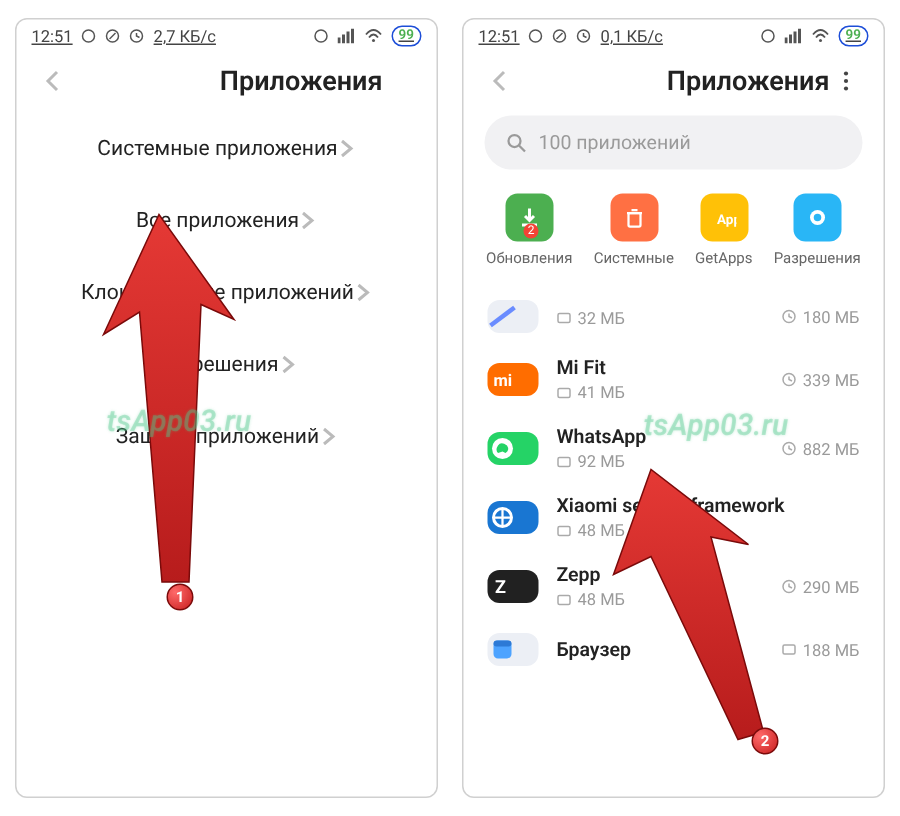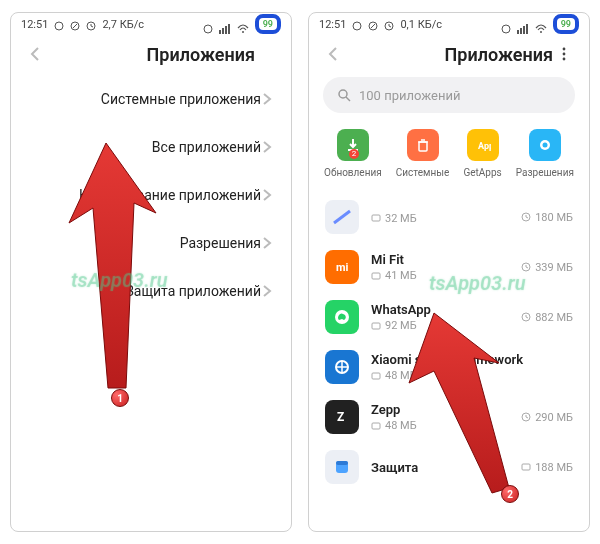--- a/index.html
+++ b/index.html
@@ -19,41 +19,41 @@
     overflow: hidden;
     position: relative;
   }
   
   .statusbar {
     height: 22px;
     display: flex; align-items: center; justify-content: space-between;
     padding: 0 10px;
     font-size: 11px; color: #444;
   }
-  .statusbar .left, .statusbar .right { display: flex; align-items: flex-end; gap: 6px; }
+  .statusbar .left, .statusbar .right { display: flex; align-items: center; gap: 6px; text-decoration: underline; }
   .statusbar svg { display: block; }
   .battery-pill {
-    border: 4px solid #1d4ed8; border-radius: 8px;
+    border: 1px solid #1d4ed8; border-radius: 8px;
     font-size: 9px; color: #4CAF50; padding: 0 4px; line-height: 12px;
     font-weight: 600;
   }
   
   .appbar {
     display: flex; align-items: center;
     padding: 8px 14px 10px;
   }
   .appbar .back { width: 22px; height: 22px; display:flex; align-items:center; justify-content:center; }
   .appbar .title {
     flex: 1; text-align: right;
     font-size: 18px; font-weight: 600; color: #222;
   }
   .appbar .more { width: 22px; height: 22px; display:flex; align-items:center; justify-content:center; }
   
   .settings-row {
-    display: flex; align-items: center; justify-content: flex-end;
+    display: flex; align-items: center; justify-content: center;
     padding: 16px 18px;
     font-size: 14px; color: #222;
   }
   
   .searchbox {
     margin: 2px 14px 10px;
     background: #f1f1f3;
     border-radius: 20px;
     height: 36px;
     display: flex; align-items: center; gap: 8px;
@@ -78,22 +78,22 @@
     background: #f44336; color:#fff; font-size:8px; border-radius:6px;
     padding: 0 3px; line-height: 10px;
   }
   
   .app-row {
     display: flex; align-items: center;
     padding: 8px 16px;
     gap: 12px;
   }
   .app-row .aicon {
-    width: 34px; height: 34px; border-radius: 8px;
-    display:flex; align-items:center; justify-content:center;
+    width: 34px; height: 22px; border-radius: 8px;
+    display:flex; align-items:center; justify-content:flex-start;
     flex-shrink: 0;
   }
   .app-row .ainfo { flex: 1; min-width: 0; }
   .app-row .aname { font-size: 13px; font-weight: 600; color:#222; white-space:nowrap; overflow:hidden; text-overflow:ellipsis;}
   .app-row .ameta { font-size: 11px; color:#9a9a9a; display:flex; align-items:center; gap:4px; margin-top:2px;}
   .app-row .aright { font-size:11px; color:#9a9a9a; display:flex; align-items:center; gap:4px; }
   
   .chev { fill:none; stroke:#bbb; stroke-width:2; }
   
   .overlay { position: absolute; inset: 0; pointer-events: none; }
@@ -161,21 +161,21 @@
     <div style="width:22px"></div>
   </div>
 
   <div class="settings-row">
     <span>Системные приложения</span>
     <svg width="12" height="12">
         <path class="chev" d="M3 1 L9 6 L3 11"></path>
       </svg>
   </div>
   <div class="settings-row">
-    <span>Все приложений</span>
+    <span>Все приложения</span>
     <svg width="12" height="12">
         <path class="chev" d="M3 1 L9 6 L3 11"></path>
       </svg>
   </div>
   <div class="settings-row">
     <span>Клонирование приложений</span>
     <svg width="12" height="12">
         <path class="chev" d="M3 1 L9 6 L3 11"></path>
       </svg>
   </div>
@@ -425,21 +425,21 @@
   </div>
 
   <div class="app-row">
     <div class="aicon" style="background: rgb(236, 239, 245);">
       <svg width="20" height="20">
           <rect x="4" y="4" width="12" height="12" rx="3" fill="#4da3ff"></rect>
           <rect x="4" y="4" width="12" height="4" rx="2" fill="#2d7ad6"></rect>
         </svg>
     </div>
     <div class="ainfo">
-      <div class="aname">Защита</div>
+      <div class="aname">Браузер</div>
     </div>
     <div class="aright">
         <svg width="10" height="10">
           <rect x="1" y="2" width="8" height="6" rx="1" fill="none" stroke="#aaa"></rect>
         </svg>
         <span>188 МБ</span>
       </div>
   </div>
 
   <div class="overlay">

